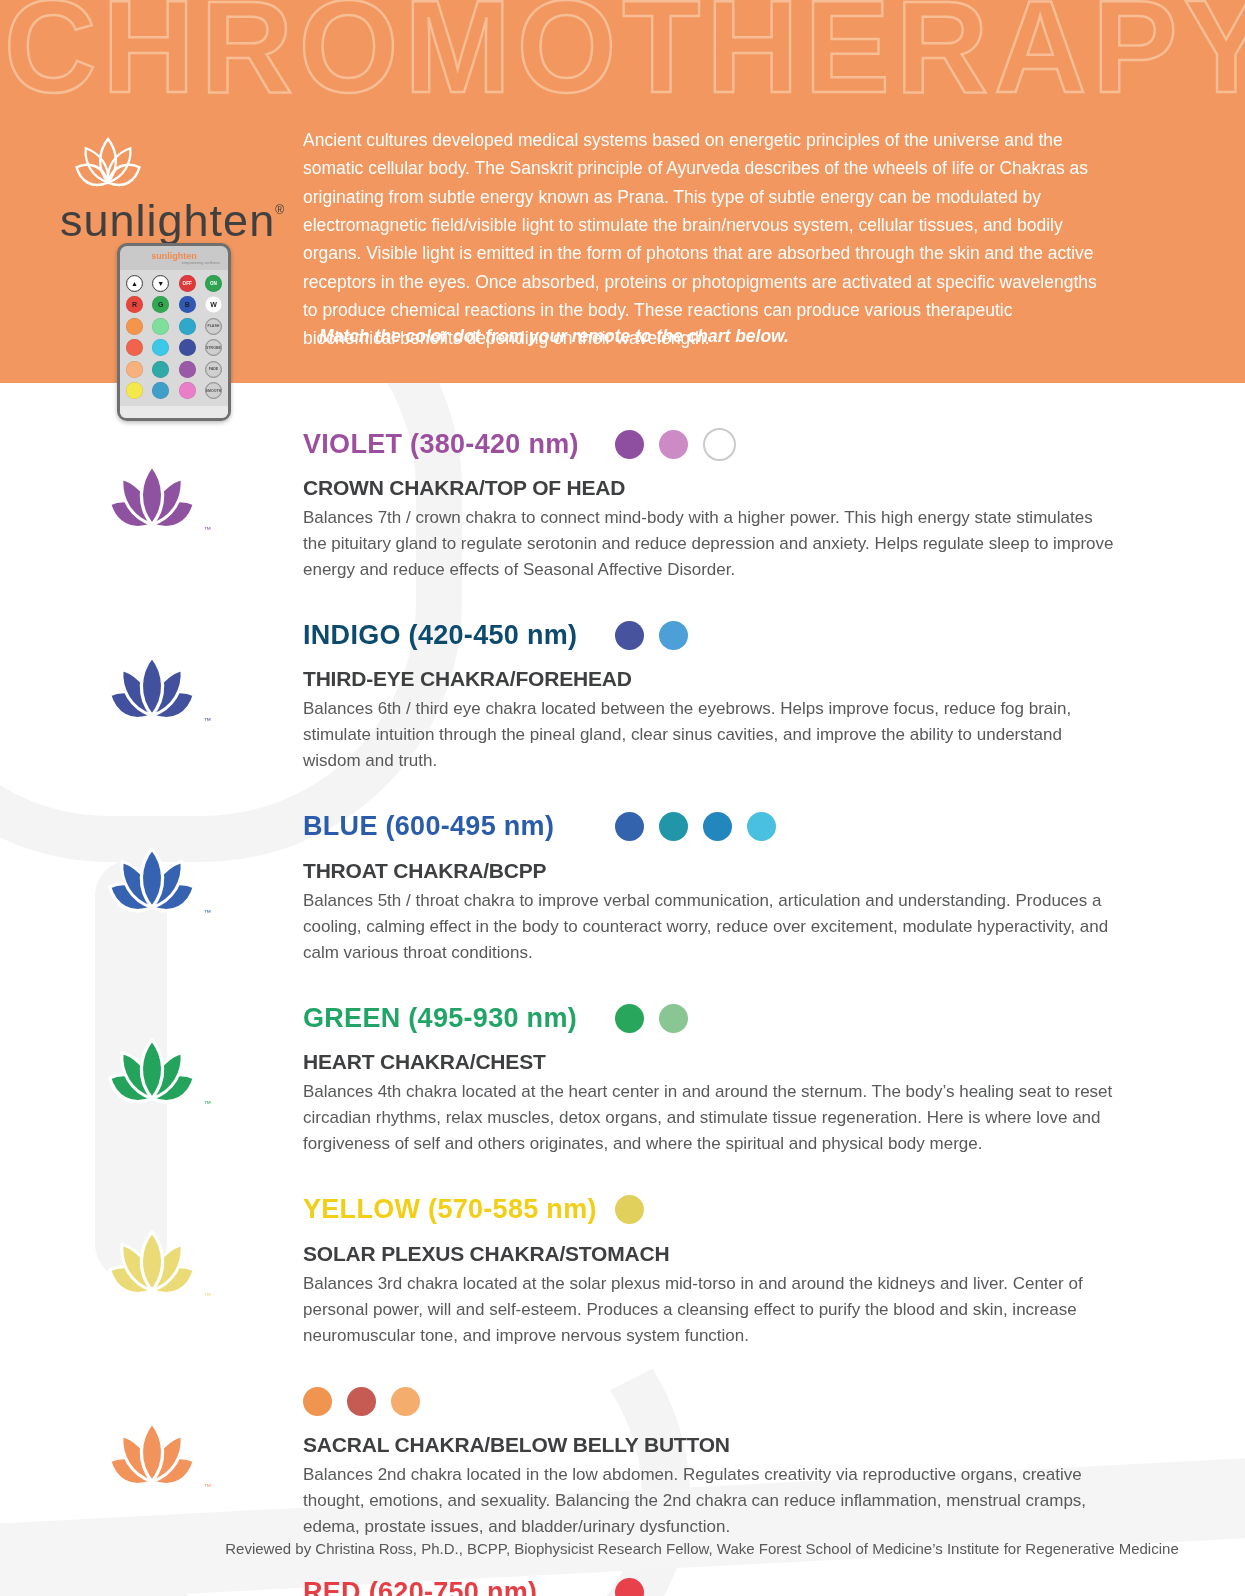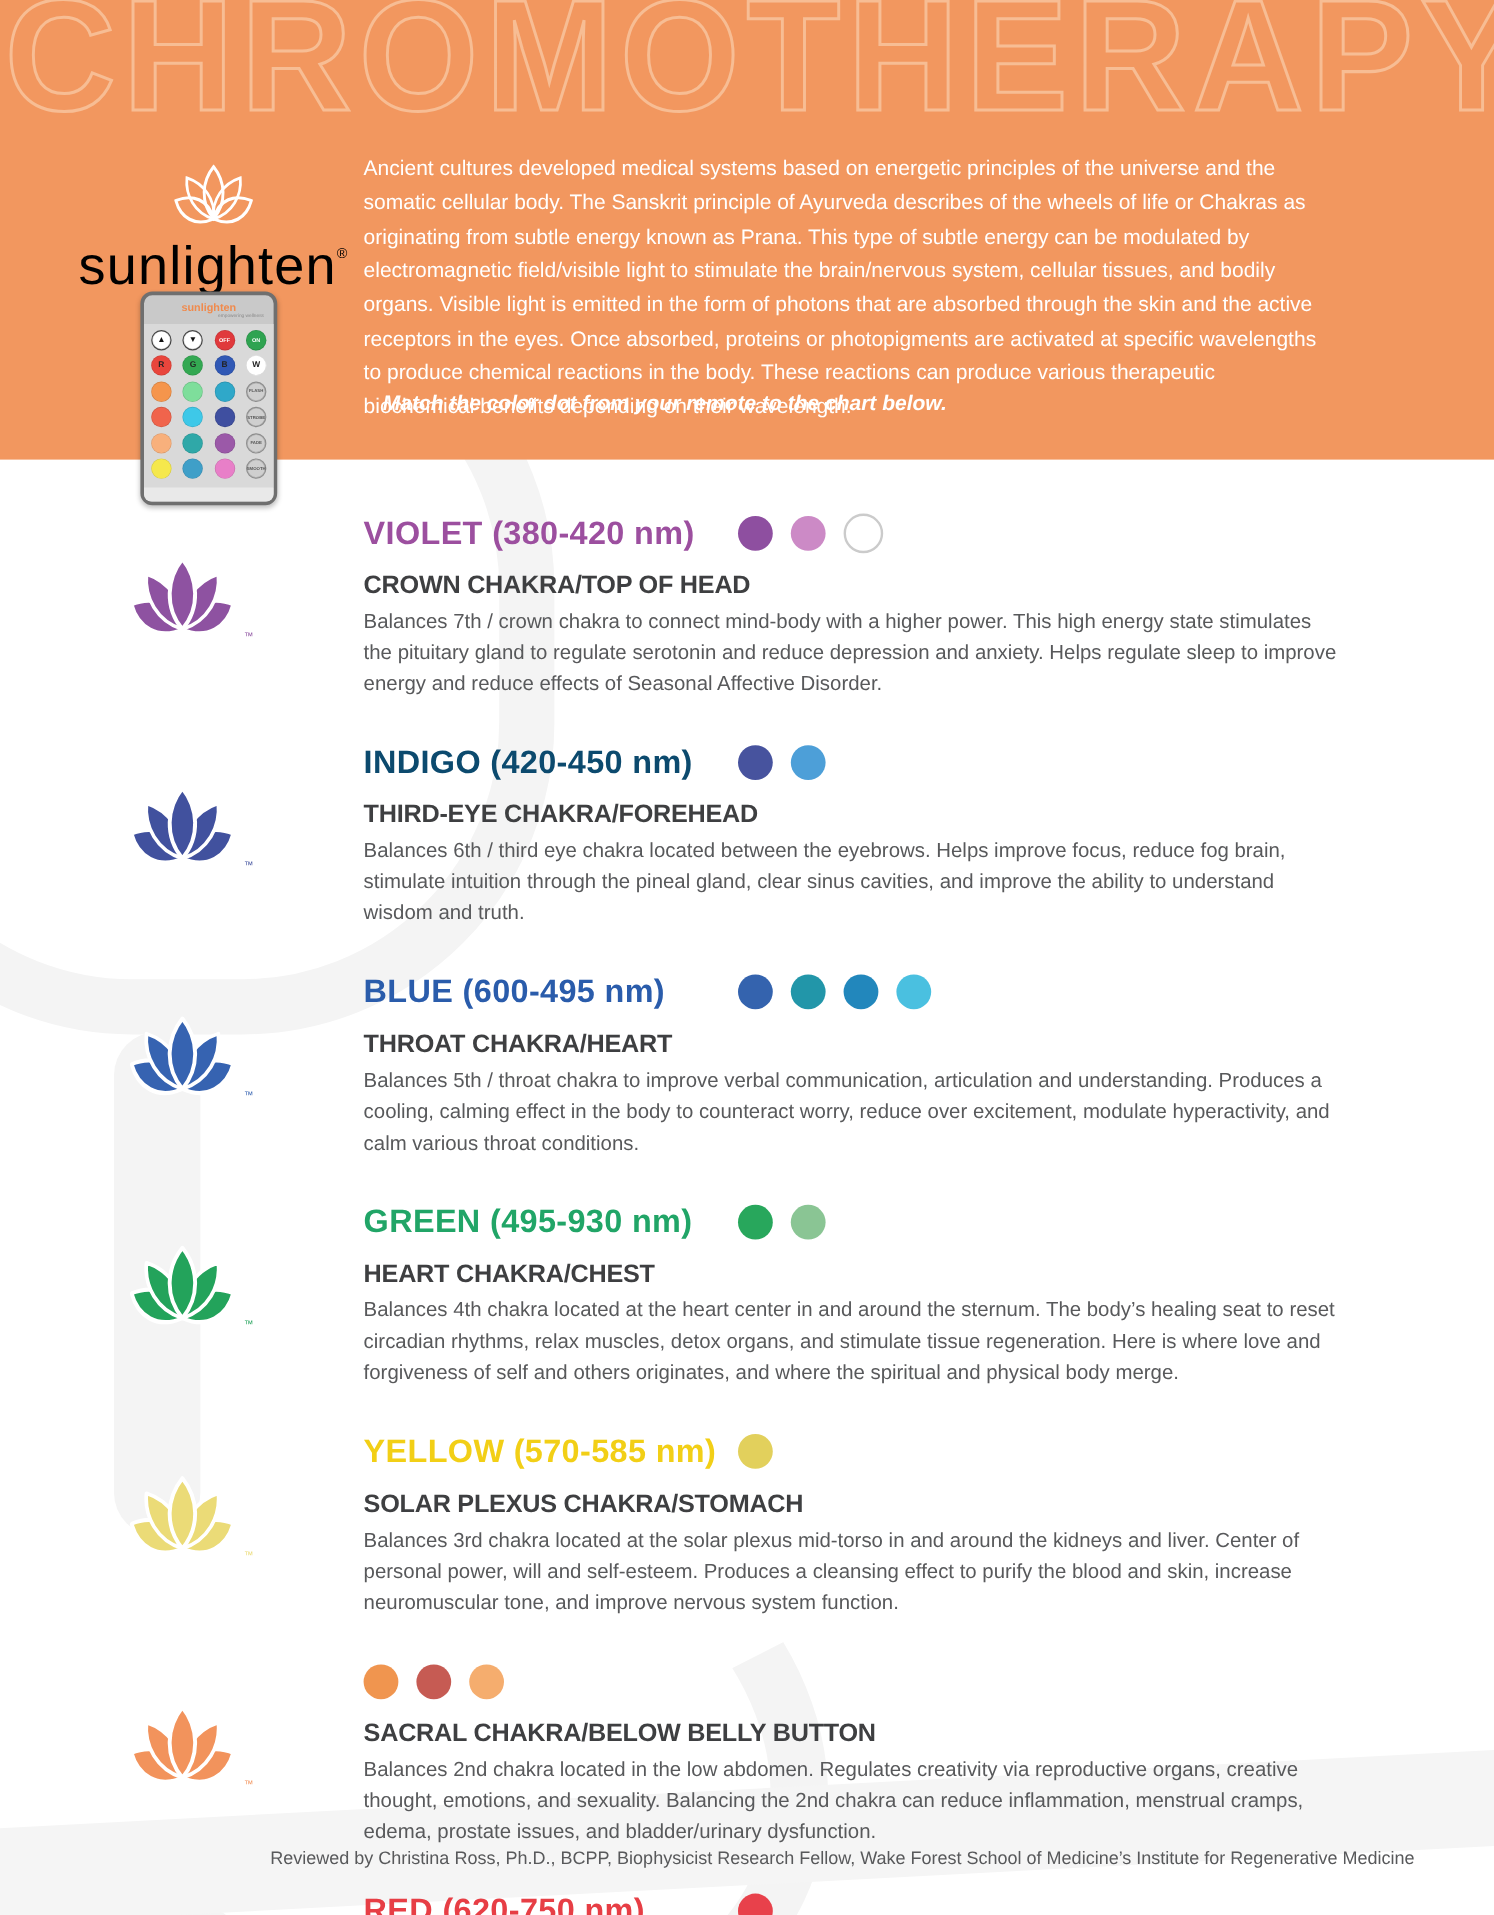--- a/index.html
+++ b/index.html
@@ -15,21 +15,21 @@
   .wm-curve{left:40px;top:1200px;width:560px;height:420px;border:48px solid #f4f4f4;border-radius:50%;border-top-color:transparent;border-left-color:transparent;transform:rotate(18deg);}
   
   header{position:absolute;left:0;top:0;width:1245px;height:383px;background:#F2975F;z-index:1;}
   .title{
     position:absolute;left:4px;top:-26px;margin:0;white-space:nowrap;
     font-size:132px;font-weight:700;letter-spacing:6px;line-height:1.1;
     color:transparent;-webkit-text-stroke:2.5px #f7bd94;
     transform:scaleX(0.97);transform-origin:0 0;
   }
   @supports not (-webkit-text-stroke: 1px black){ .title{color:#f7bd94;} }
-  .brand{position:absolute;left:60px;top:122px;width:236px;text-align:center;color:#000000;}
+  .brand{position:absolute;left:60px;top:122px;width:236px;text-align:left;color:#404040;}
   .brand-name{font-size:45px;font-weight:400;letter-spacing:1px;line-height:1.0;}
   .brand-reg{font-size:12px;vertical-align:22px;}
   .intro{position:absolute;left:303px;top:126px;width:802px;margin:0;color:#ffffff;
     font-size:17.5px;line-height:1.62;font-weight:500;}
   .intro-bold{position:absolute;left:303px;top:310px;width:802px;margin:16px;color:#ffffff;
     font-size:17.5px;font-weight:700;font-style:italic;}
   
   .remote{position:absolute;left:117px;top:243px;width:108px;height:172px;z-index:3;
     background:#c9c9c9;border:3px solid #6f6f6f;border-radius:10px;
     box-shadow:0 2px 4px rgba(0,0,0,.25);display:flex;flex-direction:column;}
@@ -206,21 +206,21 @@
     <div class="content">
       <div class="head-row">
         <h2 style="color: rgb(42, 92, 171);">BLUE (600-495 nm)</h2>
         <div class="dots">
                 <span class="dot" style="background: rgb(52, 99, 174);"></span>
                 <span class="dot" style="background: rgb(34, 150, 169);"></span>
                 <span class="dot" style="background: rgb(34, 135, 188);"></span>
                 <span class="dot" style="background: rgb(74, 192, 224);"></span>
               </div>
       </div>
-      <h3>THROAT CHAKRA/HEART</h3>
+      <h3>THROAT CHAKRA/BCPP</h3>
       <p>Balances 5th / throat chakra to improve verbal communication, articulation and understanding. Produces a cooling, calming effect in the body to counteract worry, reduce over excitement, modulate hyperactivity, and calm various throat conditions.</p>
     </div>
   </section>
 
   <section class="section">
     <div class="icon-col">
       <span class="lotus"><svg viewBox="0 0 132 100" width="128" height="97" aria-hidden="true">
     <g transform="translate(66,84)" fill="#23A35B" stroke="#ffffff" stroke-width="3" stroke-linejoin="round">
       <path d="M0 -54 C12 -39 14 -17 0 0 C-14 -17 -12 -39 0 -54 Z" transform="rotate(-64) scale(1.28 0.9)"></path>
       <path d="M0 -54 C12 -39 14 -17 0 0 C-14 -17 -12 -39 0 -54 Z" transform="rotate(64) scale(1.28 0.9)"></path>

